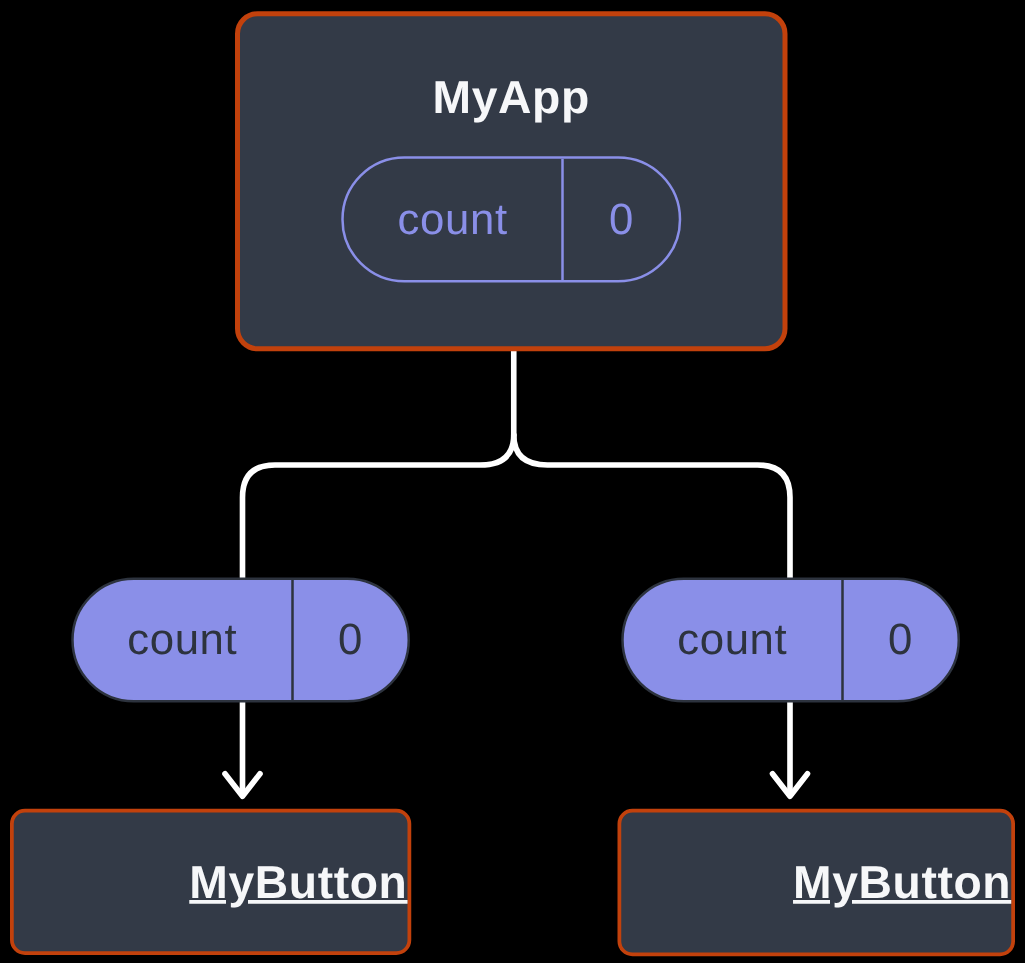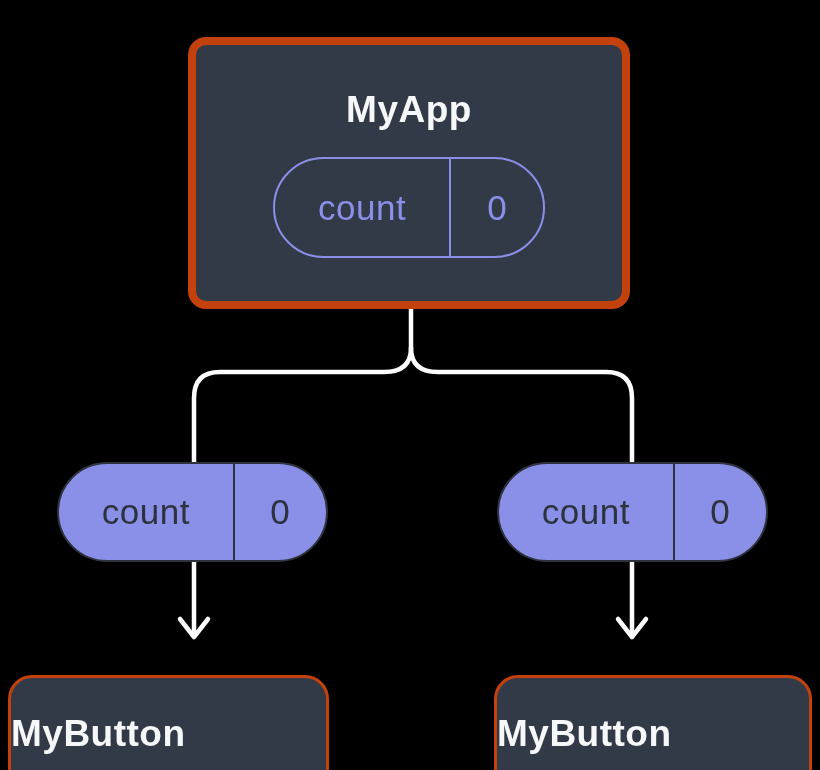--- a/index.html
+++ b/index.html
@@ -21,45 +21,45 @@
   .edges-svg path {
     fill: none;
     stroke: #FFFFFF;
     stroke-width: 4.5;
     stroke-linecap: round;
     stroke-linejoin: round;
   }
   .component-box {
     position: absolute;
     background: #333A47;
-    border: 8px solid #c2410c;
+    border: 4px solid #c2410c;
     color: #F6F7F9;
-    margin-top: 28px;
   }
   .root-box {
     left: 188px; top: 9px;
     width: 442px; height: 272px;
     border-radius: 18px;
   }
   .root-title {
     position: absolute;
     left: 0; top: 44px;
     width: 100%;
     text-align: center;
     font-size: 37px;
     font-weight: 700;
     letter-spacing: 0.5px;
     color: #F6F7F9;
   }
   .child-box {
     border-width: 3px;
-    border-radius: 24px;
+    border-radius: 12px;
     display: flex;
     align-items: center;
-    justify-content: flex-start;
+    justify-content: flex-end;
+    text-decoration: underline;
   }
   .child-left  { left: 8px;   top: 647px; width: 321px; height: 117px; }
   .child-right { left: 494px; top: 647px; width: 318px; height: 118px; }
   .child-title {
     font-size: 37px;
     font-weight: 700;
     letter-spacing: 0.5px;
     color: #F6F7F9;
   }
   .pill {

